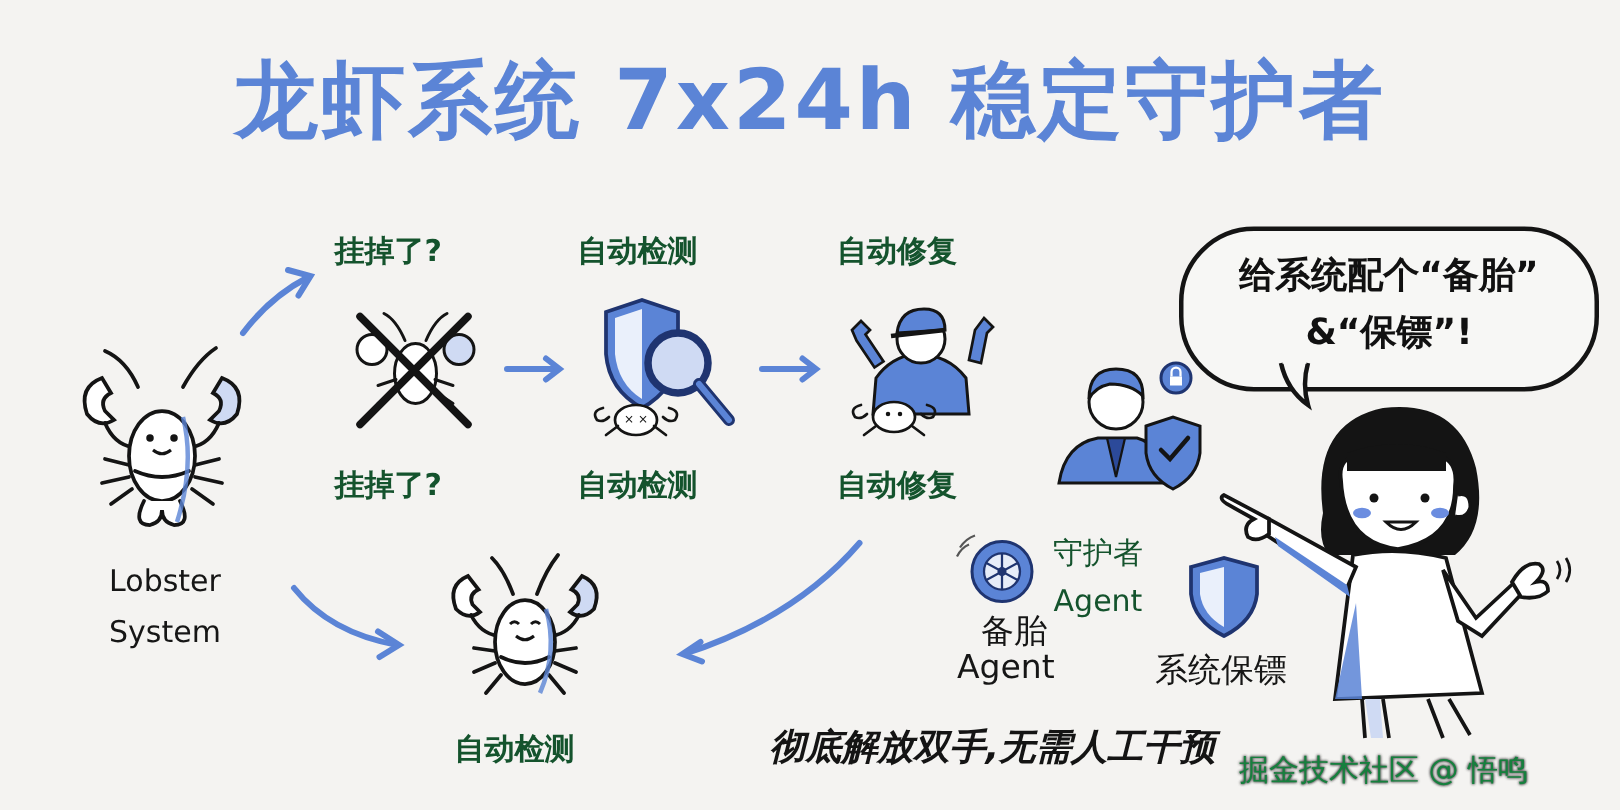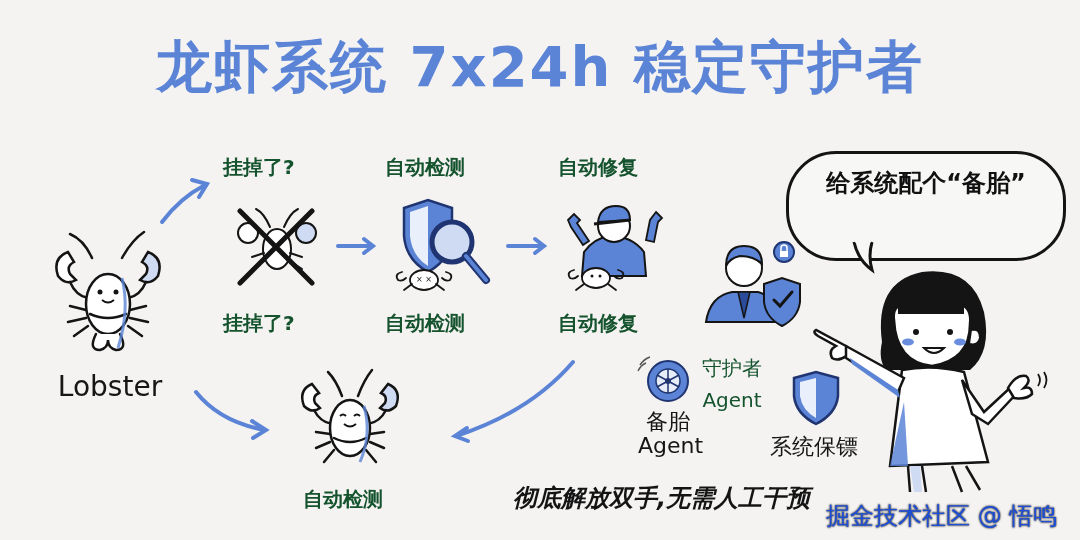--- a/index.html
+++ b/index.html
@@ -11,33 +11,33 @@
     position: relative;
   }
   .abs { position: absolute; }
   .title {
     left: 0; top: 30px; width: 1080px; text-align: center;
     font-size: 56px; font-weight: bold; color: #5b84d6;
     letter-spacing: 2px;
   }
   .label { font-size: 20px; font-weight: bold; color: #14532d; white-space: nowrap; }
   .label-sm { font-size: 22px; color: #161616; white-space: nowrap; }
-  .label-en { font-size: 28px; color: #161616; line-height: 34px; text-align: center; }
+  .label-en { font-size: 20px; color: #161616; line-height: 34px; text-align: center; }
   .bubble {
     left: 786px; top: 137px; width: 280px; height: 110px;
     border: 3px solid #141414; border-radius: 50px;
     background: #f7f7f5;
     text-align: center; font-size: 24px; font-weight: bold; line-height: 38px;
     padding-top: 10px;
     margin-top: 14px;
   }
   .bubble-line { display: block; }
   .footer-text { font-size: 24px; font-weight: bold; color: #141414; white-space: nowrap; font-style: italic; }
   .watermark {
-    font-size: 24px; color: #1d4ed8; white-space: nowrap;
+    font-size: 20px; color: #15803d; white-space: nowrap;
     text-shadow: 0 0 2px #444, 0 0 2px #444;
   }
   svg { overflow: visible; }
 </style>
 </head>
 <body>
 
 <div class="abs title">龙虾系统 7x24h 稳定守护者</div>
 
 <svg class="abs" style="left:0;top:0" width="1080" height="540">
@@ -73,20 +73,21 @@
     <path d="M46 80 l-16 -4 M46 88 l-18 4 M48 96 l-14 10 M90 80 l16 -4 M90 88 l18 4 M88 96 l14 10" fill="none"></path>
     <path d="M56 104 q-8 16 4 16 q8 -2 8 -10 q0 8 8 10 q12 0 4 -16"></path>
   </g>
   <circle cx="60" cy="62" r="2.5" fill="#141414"></circle>
   <circle cx="76" cy="62" r="2.5" fill="#141414"></circle>
   <path d="M62 70 q6 5 12 0" fill="none" stroke="#141414" stroke-width="2"></path>
   <path d="M82 48 Q90 80 78 118" fill="none" stroke="#5b84d6" stroke-width="3" opacity="0.8"></path>
 </svg>
 <div class="abs label-en" style="left:45px;top:370px;width:130px">
   <span style="display:block">Lobster</span>
+  <span style="display:block">System</span>
 </div>
 
 <div class="abs label" style="left:223px;top:154px">挂掉了?</div>
 <svg class="abs" style="left:232px;top:205px" width="90" height="85" viewBox="0 0 90 85">
   <g fill="#fff" stroke="#141414" stroke-width="2" stroke-linecap="round">
     <path d="M38 22 Q32 8 24 4 M52 22 Q58 8 66 4" fill="none"></path>
     <circle cx="16" cy="28" r="10"></circle>
     <circle cx="74" cy="28" r="10" fill="#cfdaf3"></circle>
     <ellipse cx="45" cy="44" rx="14" ry="20"></ellipse>
     <path d="M32 48 l-12 4 M32 56 l-12 8 M58 48 l12 4 M58 56 l12 8" fill="none"></path>
@@ -140,20 +141,21 @@
     <path d="M40 64 l-14 -2 M40 72 l-14 6 M44 80 l-10 12 M80 64 l14 -2 M80 72 l14 6 M76 80 l10 12" fill="none"></path>
   </g>
   <path d="M50 46 q3 -3 6 0 M64 46 q3 -3 6 0" fill="none" stroke="#141414" stroke-width="2"></path>
   <path d="M54 54 q6 5 12 0" fill="none" stroke="#141414" stroke-width="2"></path>
   <path d="M74 36 Q82 64 70 92" fill="none" stroke="#5b84d6" stroke-width="3" opacity="0.8"></path>
 </svg>
 <div class="abs label" style="left:303px;top:486px">自动检测</div>
 
 <div class="abs bubble">
   <span class="bubble-line">给系统配个“备胎”</span>
+  <span class="bubble-line">&amp;“保镖”!</span>
 </div>
 <svg class="abs" style="left:850px;top:242px" width="30" height="32">
   <path d="M4 0 Q8 18 22 28 Q18 14 22 0" fill="#f7f7f5" stroke="#141414" stroke-width="3"></path>
   <path d="M5 -2 L21 -2" stroke="#f7f7f5" stroke-width="5"></path>
 </svg>
 
 <svg class="abs" style="left:700px;top:238px" width="120" height="100" viewBox="0 0 120 100">
   <path d="M6 84 Q10 58 32 54 L58 54 Q74 58 78 84 Z" fill="#5b84d6" stroke="#141414" stroke-width="2"></path>
   <path d="M38 54 L44 80 L50 54 Z" fill="#2c4a9a" stroke="#141414" stroke-width="1.5"></path>
   <circle cx="44" cy="30" r="18" fill="#fff" stroke="#141414" stroke-width="2"></circle>
@@ -171,21 +173,21 @@
 
 <svg class="abs" style="left:636px;top:355px" width="60" height="50" viewBox="0 0 60 50">
   <path d="M4 10 q4 -6 10 -8 M2 16 q3 -6 8 -8" fill="none" stroke="#555" stroke-width="1.5"></path>
   <circle cx="32" cy="26" r="20" fill="#5b84d6" stroke="#1f3470" stroke-width="2"></circle>
   <circle cx="32" cy="26" r="12" fill="#e6ecf8" stroke="#1f3470" stroke-width="1.5"></circle>
   <g stroke="#1f3470" stroke-width="1.5">
     <path d="M32 14 L32 38 M21 20 L43 32 M21 32 L43 20"></path>
   </g>
   <circle cx="32" cy="26" r="3" fill="#1f3470"></circle>
 </svg>
-<div class="abs label-sm" style="left:638px;top:410px;line-height:24px;text-align:center;width:60px">
+<div class="abs label-sm" style="left:638px;top:410px;line-height:24px;text-align:right;width:60px">
   <span style="display:block">备胎</span>
   <span style="display:block">Agent</span>
 </div>
 
 <svg class="abs" style="left:790px;top:370px" width="52" height="56" viewBox="0 0 52 56">
   <path d="M4 8 L26 2 L48 8 L48 26 Q46 44 26 54 Q6 44 4 26 Z" fill="#5b84d6" stroke="#1f3470" stroke-width="2.5"></path>
   <path d="M26 8 L26 48 Q12 40 10 26 L10 12 Z" fill="#eaf0fb"></path>
 </svg>
 <div class="abs label-sm" style="left:770px;top:432px">系统保镖</div>
 

